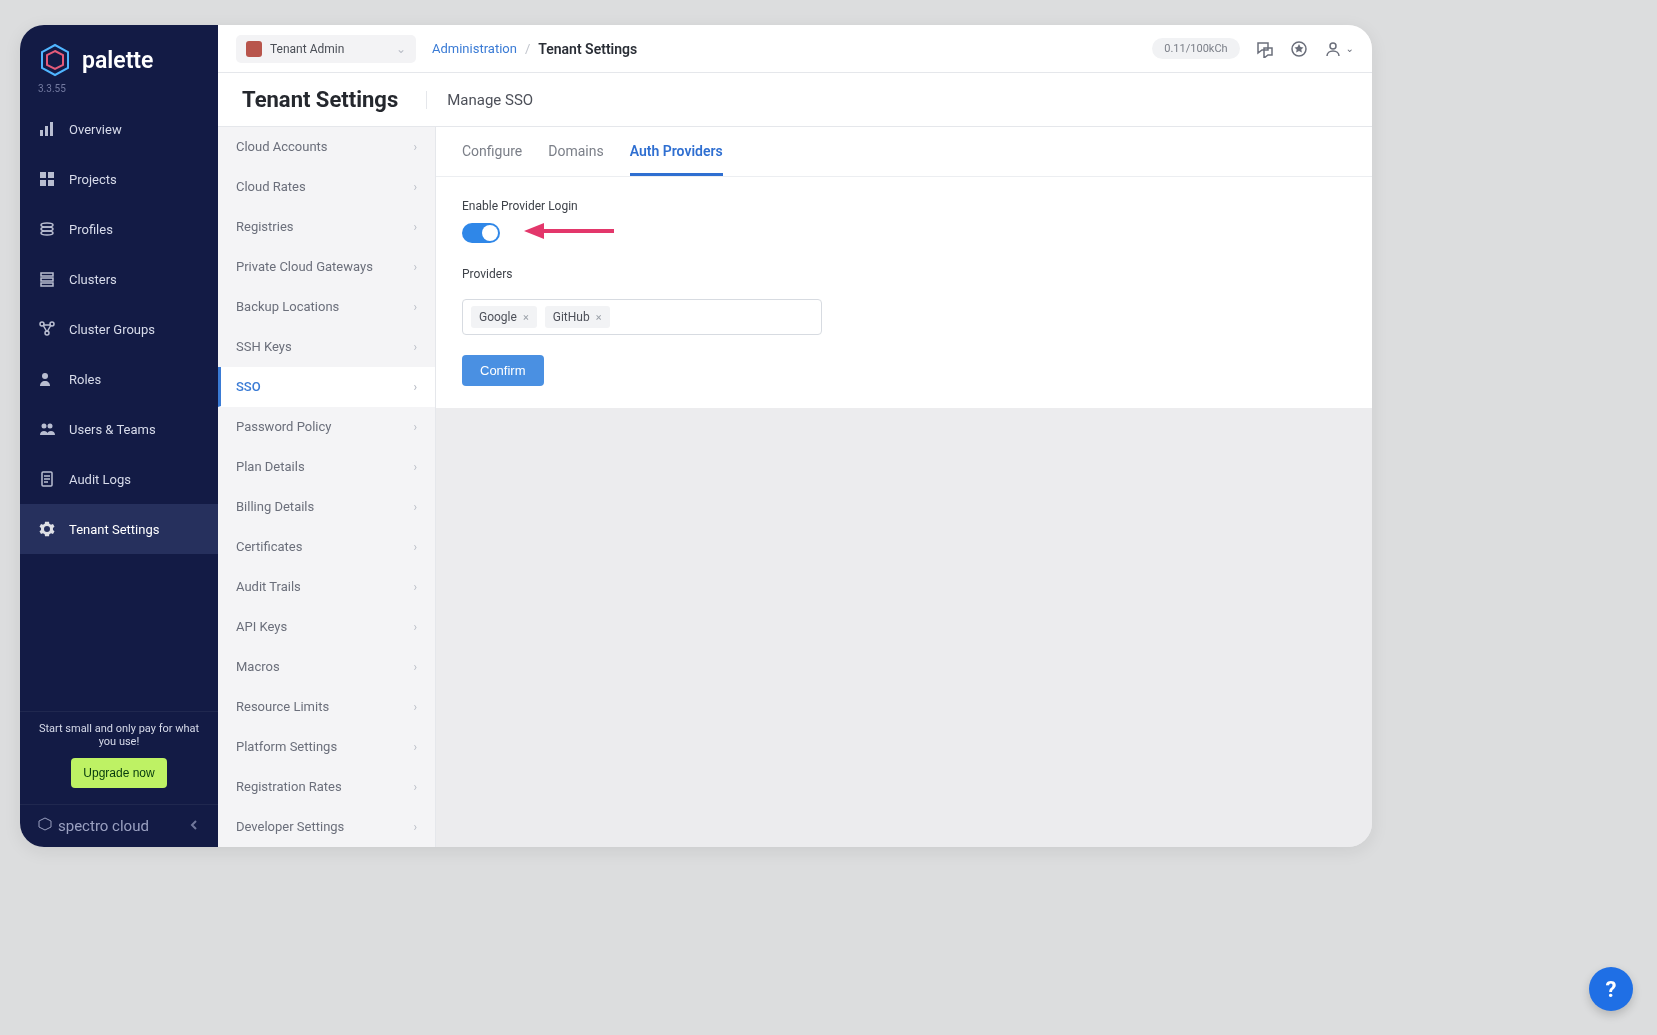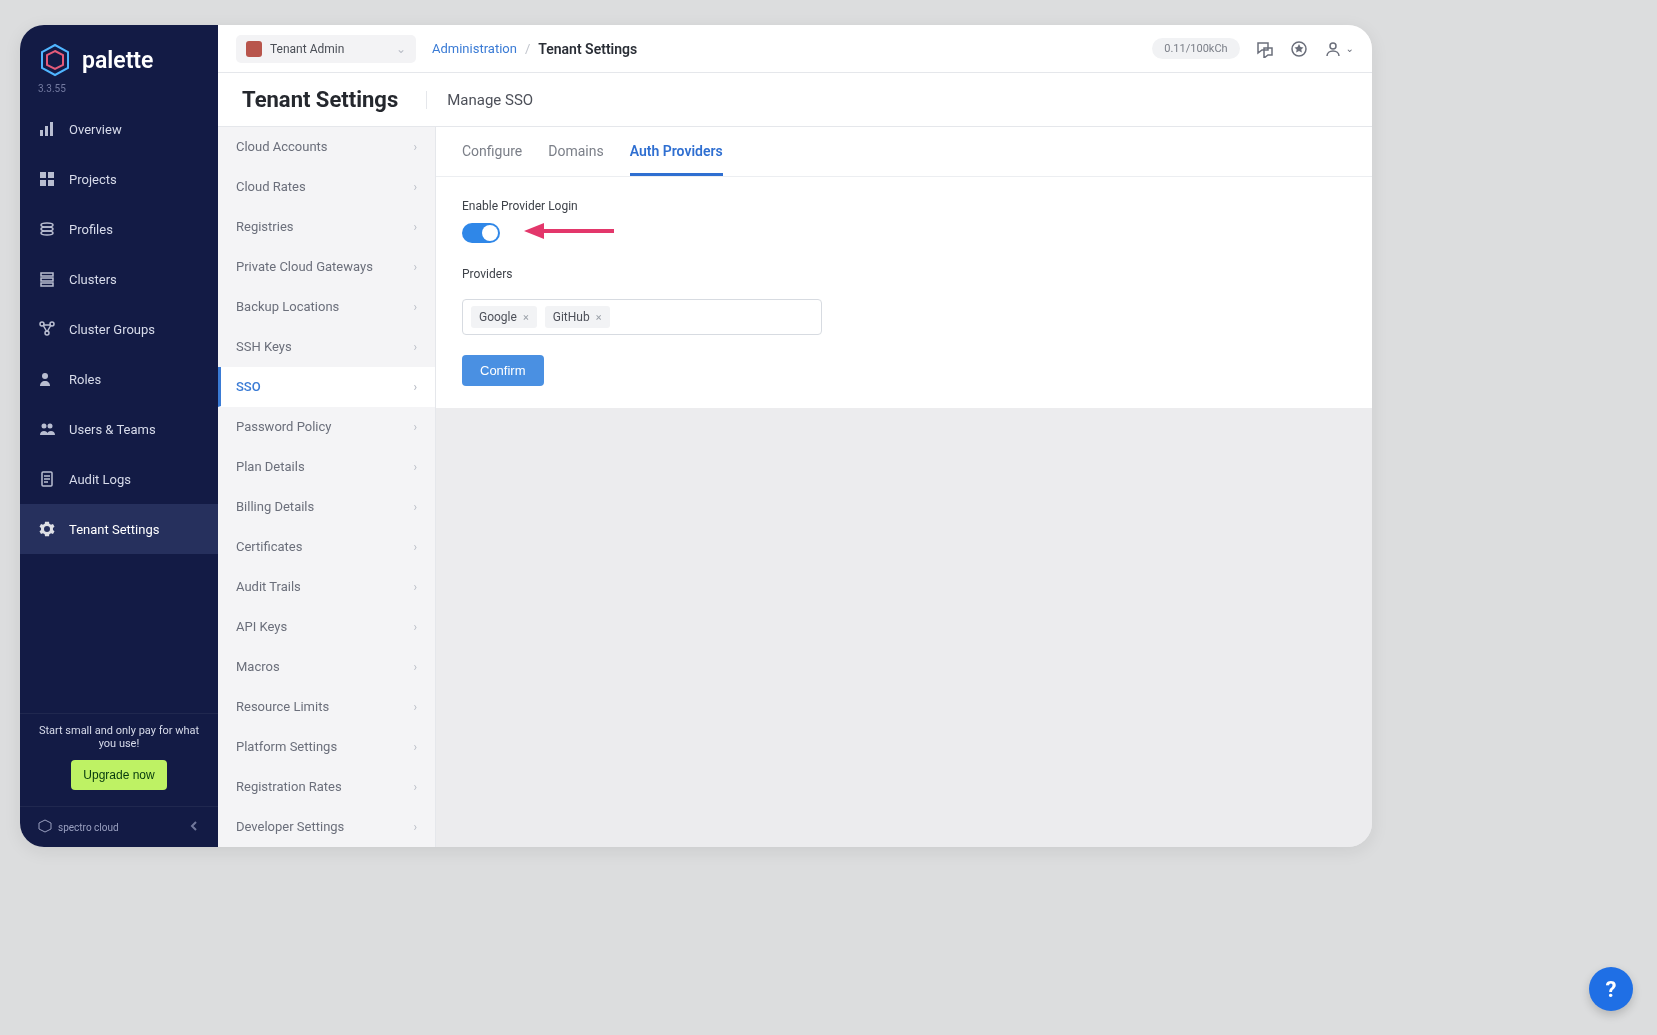--- a/index.html
+++ b/index.html
@@ -64,21 +64,21 @@
     border:none;
     border-radius:4px;
     padding:8px 12px;
     font-size:12px;
     cursor:pointer;
   }
   .sidebar-footer {
     display:flex; align-items:center; justify-content:space-between;
     padding: 12px 18px;
     border-top: 1px solid rgba(255,255,255,0.06);
-    font-size: 10px; color:#9aa0c0;
+    font-size: 15px; color:#9aa0c0;
   }
   .footer-logo { display:flex; align-items:center; gap:6px; }
   .collapse-btn { cursor:pointer; opacity:.7; }
   
   .secondary {
     width: 218px;
     background:#f4f4f6;
     border-right:1px solid #e5e7eb;
     overflow-y:auto;
   }

